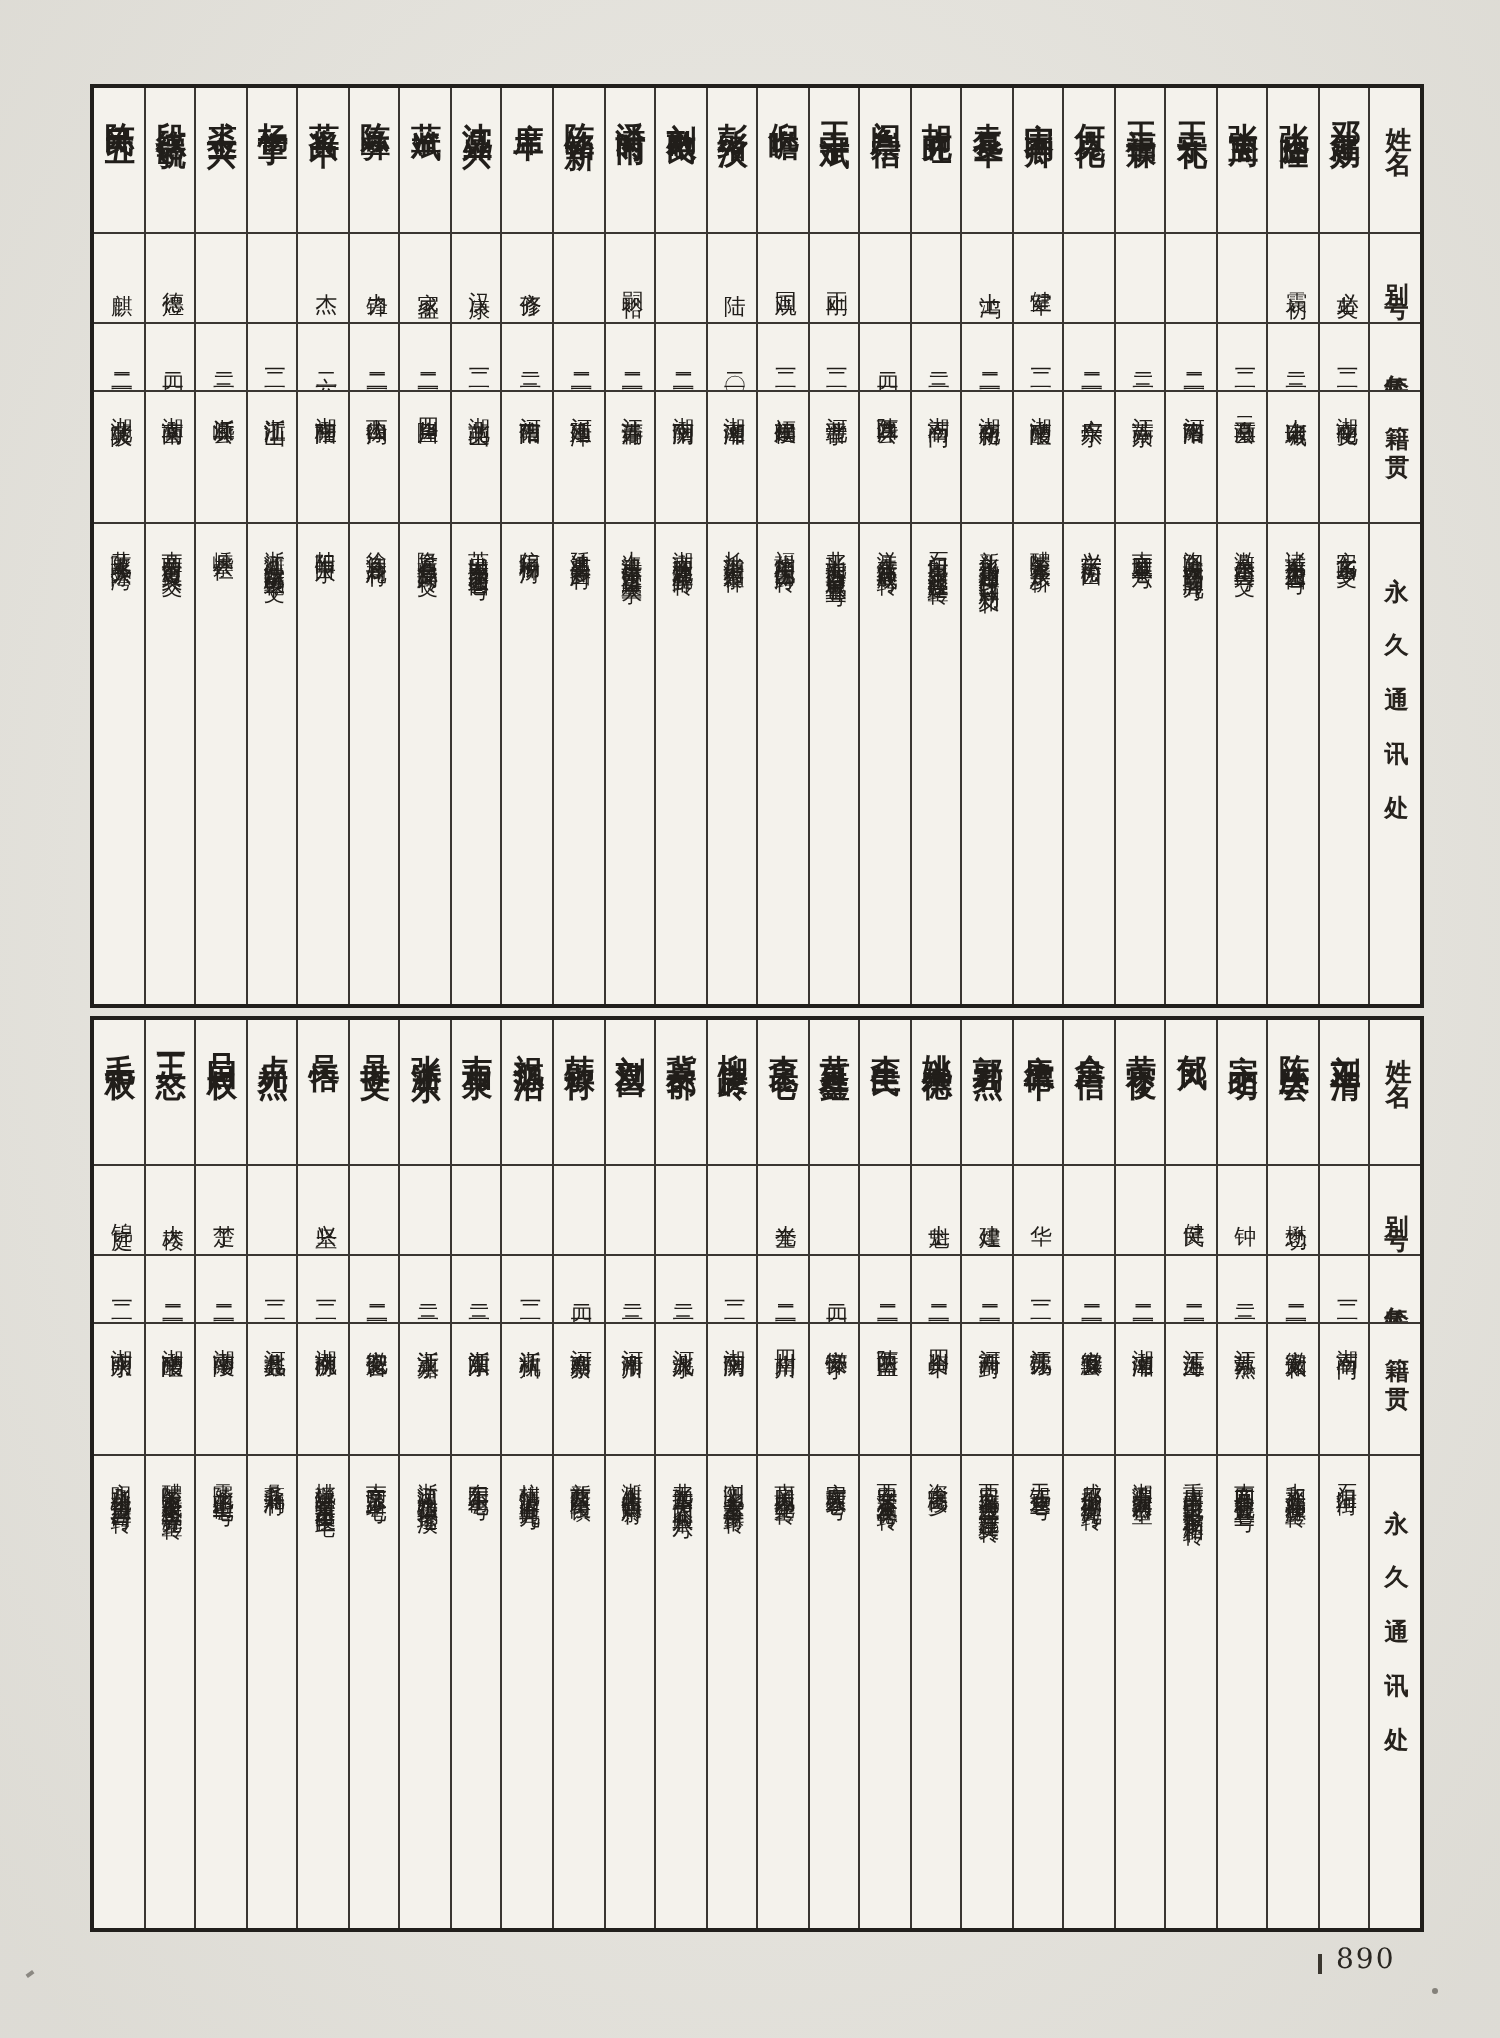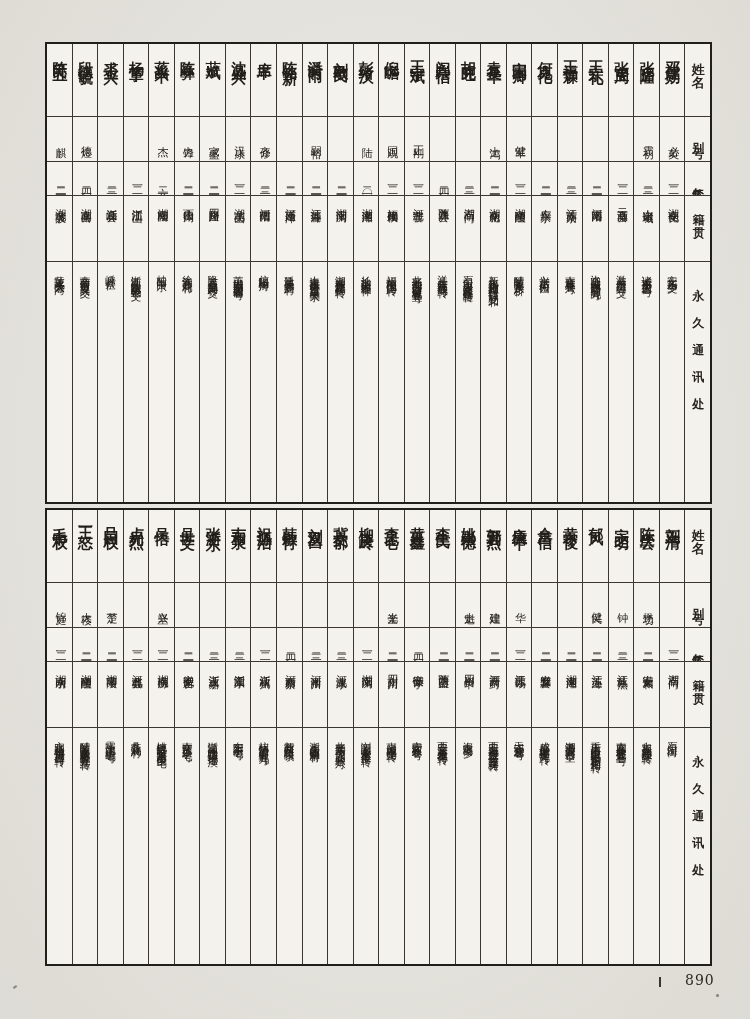--- a/index.html
+++ b/index.html
@@ -49,21 +49,20 @@
   .col-header .vt{font-weight:bold;color:#26221d;}
   .col-header .c-name .vt  {font-size:13px;letter-spacing:12px;padding-top:4px;}
   .col-header .c-alias .vt {font-size:12px;letter-spacing:7px;}
   .col-header .c-age .vt   {font-size:12px;letter-spacing:2px;}
   .col-header .c-origin .vt{font-size:12px;letter-spacing:14px;padding-top:4px;}
   .col-header .c-addr .vt  {font-size:12px;letter-spacing:27px;padding-top:12px;}
   .page-number{
     position:absolute;top:972px;left:668px;
     font-family:"DejaVu Serif", serif;font-size:14px;color:#2a2722;
     letter-spacing:1px;
-    margin-left:17px;
   }
   .artifact{position:absolute;background:#3a362f;}
   .a-tick {top:977px;left:659px;width:2px;height:10px;}
   .a-dot1 {top:994px;left:716px;width:3px;height:3px;border-radius:50%;opacity:.55;}
   .a-dot2 {top:986px;left:13px;width:4px;height:2px;transform:rotate(-35deg);opacity:.5;}
 </style>
 </head>
 <body>
 
 <div class="page-surface"></div>

